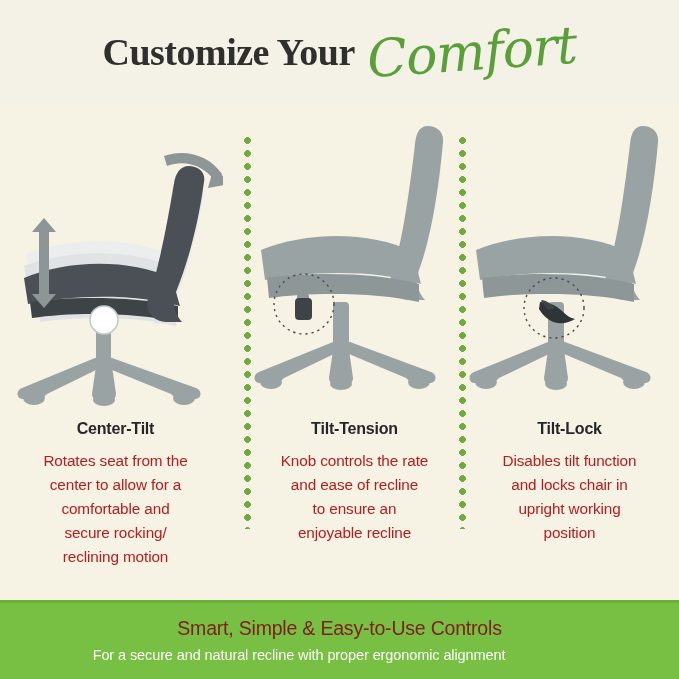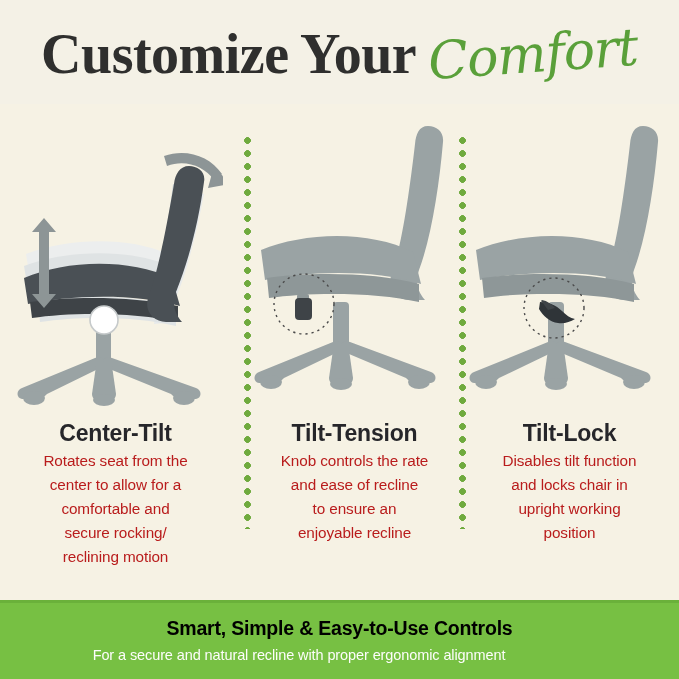--- a/index.html
+++ b/index.html
@@ -14,21 +14,21 @@
 
   
   .header{position:absolute;left:0;top:0;width:679px;height:104px;background:#f4f1e6;}
   .title-wrap{
     position:absolute;left:0;top:22px;width:679px;
     text-align:center;white-space:nowrap;
   }
   .title-main{
     font-family:"Liberation Serif",serif;
     font-weight:bold;
-    font-size:56px;
+    font-size:38px;
     color:#2f2f2e;
     letter-spacing:-0.5px;
     vertical-align:middle;
   }
   .title-script{
     font-family:"DejaVu Serif",serif;
     font-style:italic;
     font-weight:normal;
     font-size:52px;
     color:#5aa03a;
@@ -55,41 +55,41 @@
   #col1{left:8px;}
   #col2{left:247px;}
   #col3{left:462px;}
 
   .art{position:absolute;left:0;top:22px;width:215px;height:280px;}
   .art svg{display:block;}
 
   .col-title{
     position:absolute;left:0;width:215px;top:316px;
     text-align:center;
-    font-size:23px;font-weight:bold;color:#26262a;
+    font-size:16px;font-weight:bold;color:#26262a;
     letter-spacing:-0.2px;
   }
   .col-desc{
     position:absolute;left:0;width:215px;top:345px;
     text-align:center;
     font-size:15.3px;line-height:24px;color:#b91c1c;
     letter-spacing:-0.1px;
     white-space:pre-line;
   }
 
   
   .footer{
     position:absolute;left:0;top:600px;width:679px;height:79px;
     background:#77c043;
     border-top:3px solid #6ab13a;
     box-sizing:border-box;
   }
   .footer-title{
     position:absolute;left:0;top:14px;width:679px;text-align:center;
-    color:#000000;font-size:19.5px;font-weight:bold;letter-spacing:-0.2px;
+    color:#7f1d1d;font-size:19.5px;font-weight:normal;letter-spacing:-0.2px;
   }
   .footer-sub{
     position:absolute;left:0;top:44px;width:598px;text-align:center;
     color:#fdfdfb;font-size:14.5px;font-weight:normal;letter-spacing:-0.1px;
   }
 </style>
 </head>
 <body>
 
 <div id="page">

